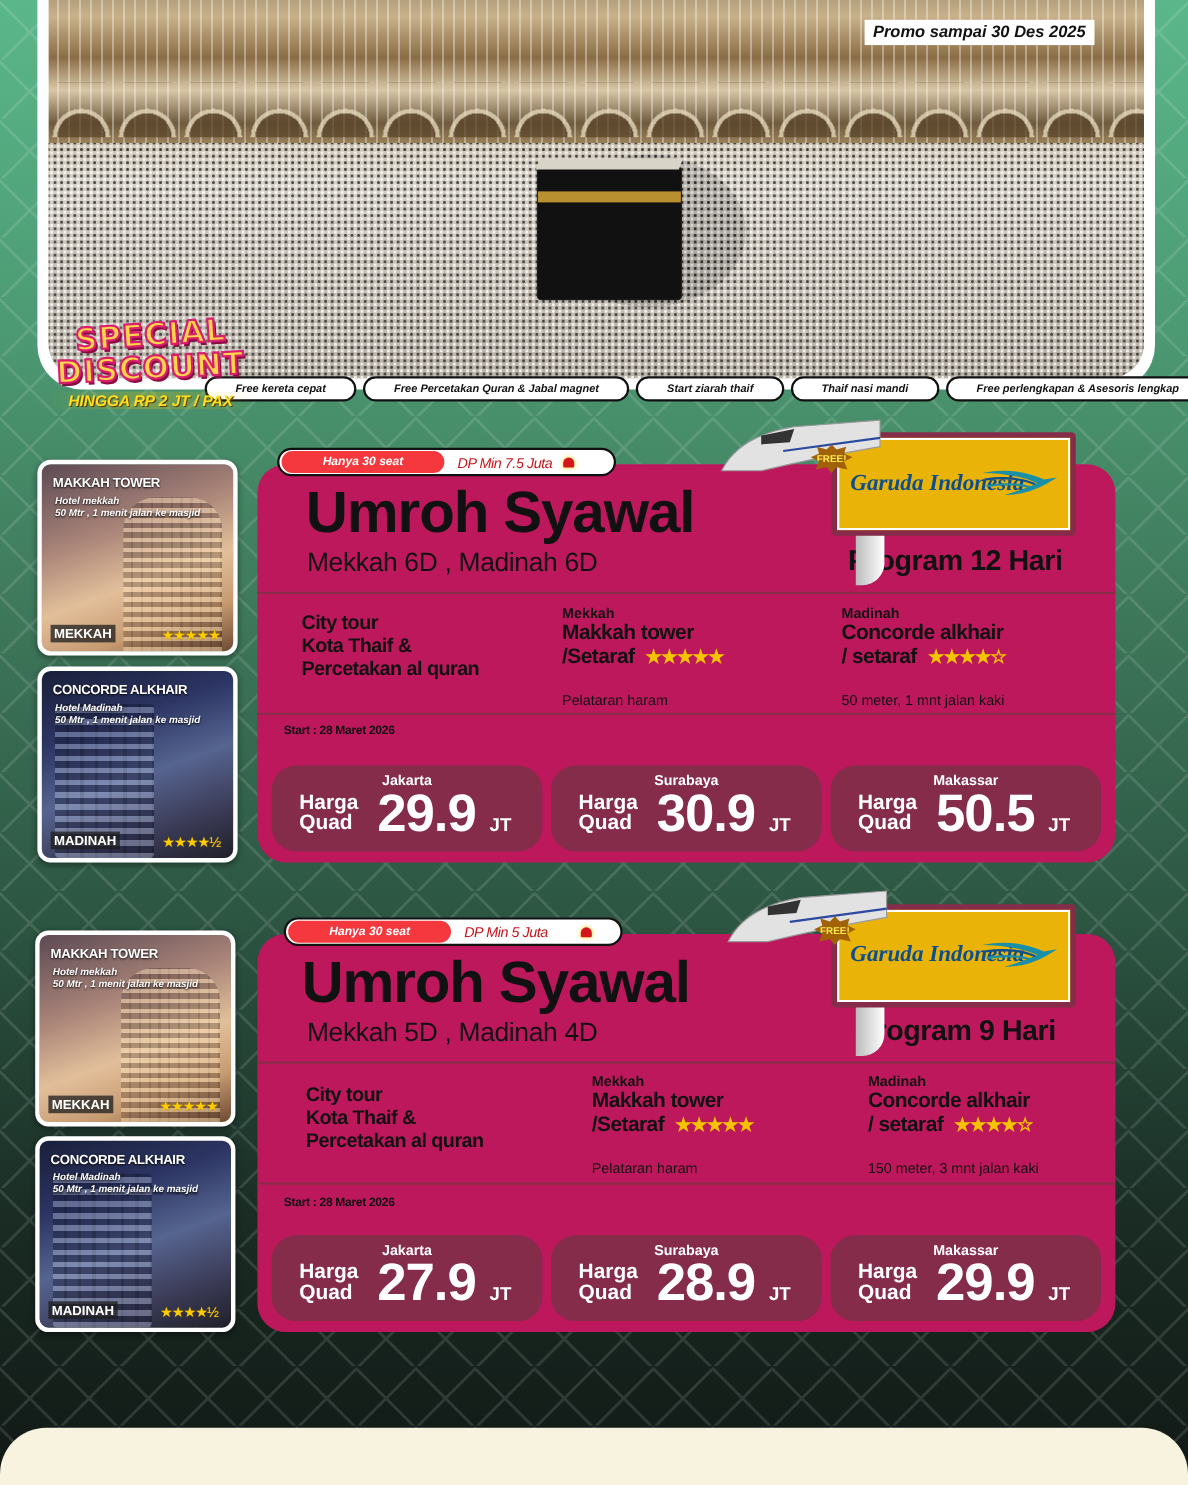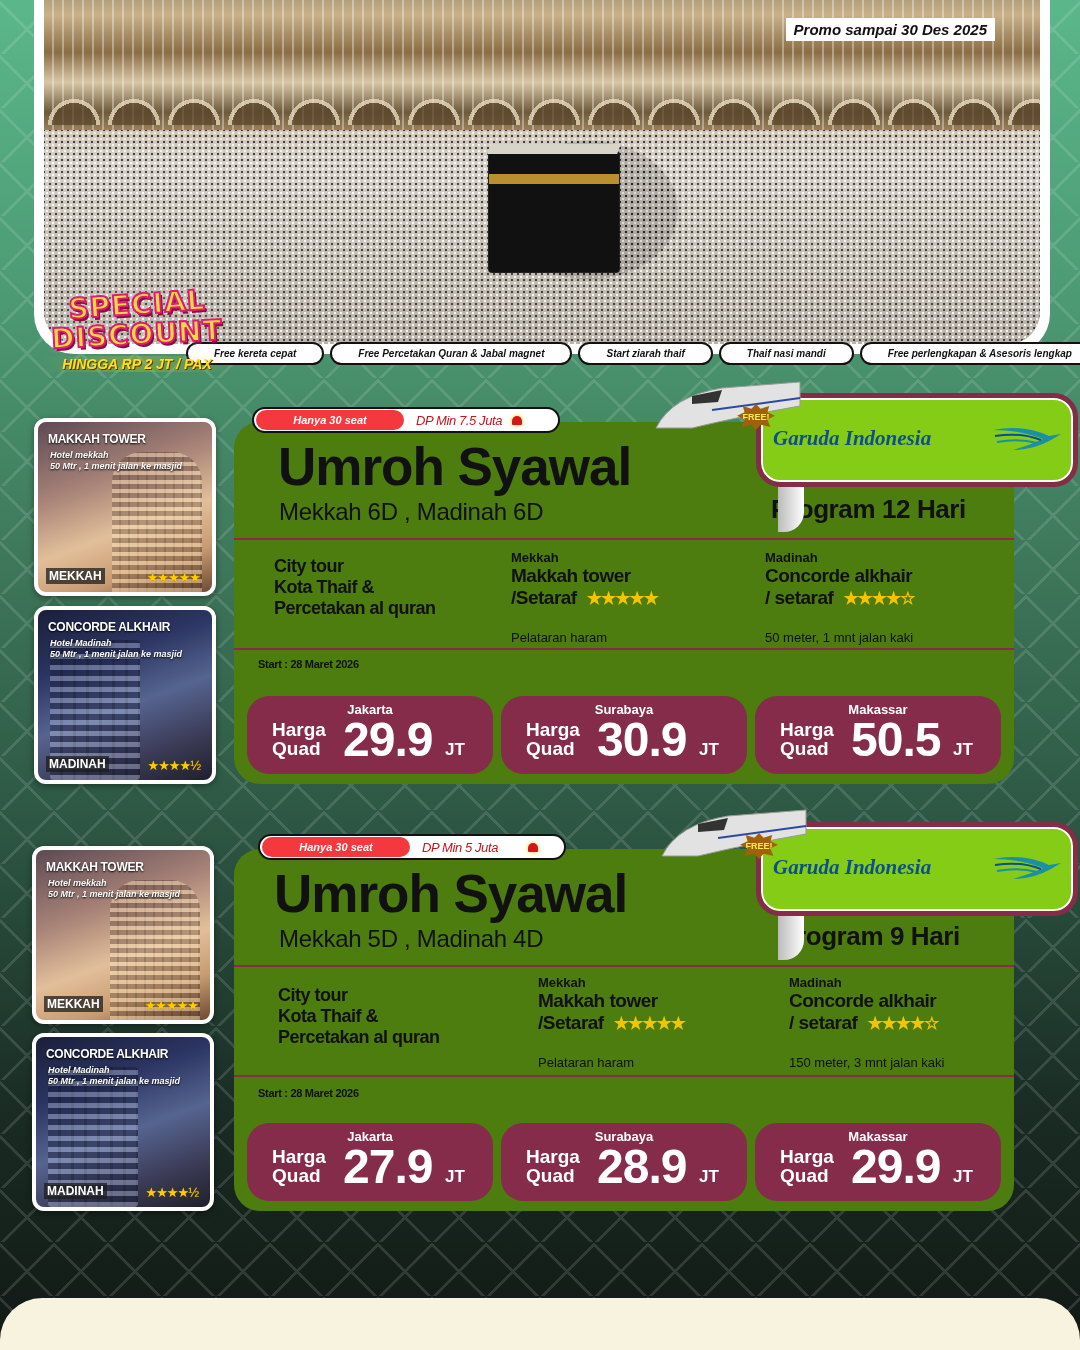--- a/index.html
+++ b/index.html
@@ -46,21 +46,21 @@
 .hotel.md{background:linear-gradient(160deg,#1a1f3a 0%,#2c3563 30%,#566490 55%,#3a3a55 80%,#20202a 100%)}
 .hotel .bldg{position:absolute;right:10px;top:30px;width:90px;bottom:0;
   background:repeating-linear-gradient(0deg,rgba(255,230,190,.55) 0 4px,rgba(60,40,30,.35) 4px 9px),
   repeating-linear-gradient(90deg,transparent 0 7px,rgba(0,0,0,.2) 7px 9px);border-radius:30px 30px 0 0;opacity:.8}
 .hotel.md .bldg{left:12px;right:30px;border-radius:4px;background:repeating-linear-gradient(0deg,rgba(200,210,240,.45) 0 5px,rgba(20,25,50,.5) 5px 11px),repeating-linear-gradient(90deg,transparent 0 10px,rgba(0,0,0,.3) 10px 13px)}
 .hotel .hn{position:absolute;left:10px;top:10px;font-weight:700;font-size:12px;color:#fff;text-shadow:0 1px 2px #000;letter-spacing:-.3px}
 .hotel .hs{position:absolute;left:12px;top:28px;font-size:9px;font-style:italic;font-weight:700;color:#fff;line-height:11px;text-shadow:0 1px 2px #000}
 .hotel .city{position:absolute;left:8px;bottom:8px;background:rgba(30,30,30,.75);color:#fff;font-weight:700;font-size:12px;padding:1px 3px}
 .hotel .stars{position:absolute;right:12px;bottom:7px;color:#ffcc00;font-size:13px;letter-spacing:-1px;text-shadow:0 0 1px #8a6d00}
 
-.card{position:absolute;left:234px;width:780px;background:#4d7c0f;border-radius:26px}
+.card{position:absolute;left:234px;width:780px;background:#be185d;border-radius:26px}
 .badge{position:absolute;left:18px;top:-15px;width:308px;height:26px;border:2px solid #111;border-radius:14px;background:#fff;display:flex;align-items:center}
 .badge .seat{width:148px;height:20px;margin-left:2px;background:#f4383d;border-radius:11px;color:#fff;font-size:11px;font-style:italic;font-weight:700;display:flex;align-items:center;justify-content:center}
 .badge .dp{margin-left:12px;color:#c8141c;font-size:13px;font-weight:400;font-style:italic;letter-spacing:-.4px}
 .badge .siren{margin-left:10px;width:10px;height:9px;background:#d3151c;border-radius:5px 5px 1px 1px;box-shadow:0 0 4px #ffd000}
 .title{position:absolute;left:44px;font-weight:700;font-size:53px;color:#111;letter-spacing:-1px}
 .sub{position:absolute;left:45px;font-weight:400;font-size:24px;color:#111;letter-spacing:-.3px}
 .divider{position:absolute;left:0;right:0;height:2px;background:#8a2b4a}
 .col{position:absolute;color:#111}
 .tour{font-weight:700;font-size:18px;line-height:21px;letter-spacing:-.5px}
 .ct{font-size:13px;font-weight:600}
@@ -68,21 +68,21 @@
 .st5{color:#f5c400;font-size:17px;letter-spacing:-1px;margin-left:10px}
 .hdesc{font-size:13px;margin-top:20px;font-weight:400}
 .start{position:absolute;left:24px;font-weight:700;font-size:11px;letter-spacing:-.3px;color:#111}
 .prices{position:absolute;left:13px;display:flex;gap:8px}
 .price{position:relative;width:246px;height:78px;background:#842c49;border-radius:22px;color:#fff}
 .price .city{position:absolute;left:0;right:0;top:6px;text-align:center;font-size:13px;font-weight:700}
 .price .hq{position:absolute;left:25px;top:24px;font-size:19px;font-weight:700;line-height:19px}
 .price .amt{position:absolute;left:96px;top:16px;font-size:48px;font-weight:700;letter-spacing:-1px}
 .price .jt{position:absolute;left:198px;top:44px;font-size:17px;font-weight:700}
 
-.airline{position:absolute;left:522px;width:322px;height:94px;background:#84cc16;border:5px solid #842c49;border-radius:24px;box-shadow:inset 0 0 0 2px #fff}
+.airline{position:absolute;left:522px;width:222px;height:94px;background:#eab308;border:5px solid #842c49;border-radius:4px;box-shadow:inset 0 0 0 2px #fff}
 .airline .gi{position:absolute;left:12px;top:28px;font-family:"Liberation Serif",serif;font-style:italic;font-weight:700;font-size:21px;color:#0d4e8c}
 .airline .bird{position:absolute;right:12px;top:26px;width:68px;height:28px}
 .fold{position:absolute;left:778px;width:26px;height:46px;background:linear-gradient(90deg,#bbb,#fff);border-radius:0 0 20px 0}
 .program{position:absolute;left:537px;font-weight:700;font-size:26px;color:#111;letter-spacing:-.4px}
 .train{position:absolute;width:150px;height:60px}
 .free{position:absolute;width:38px;height:26px;background:#a16207;color:#ffe84d;font-size:9px;font-weight:900;display:flex;align-items:center;justify-content:center;clip-path:polygon(50% 0,62% 18%,85% 8%,80% 32%,100% 45%,80% 60%,88% 88%,62% 80%,50% 100%,38% 80%,12% 88%,20% 60%,0 45%,20% 32%,15% 8%,38% 18%)}
 .bottom{position:absolute;left:0;top:1298px;width:1080px;height:52px;background:#f7f3df;border-radius:42px 42px 0 0}
 </style>
 </head>
 <body>

